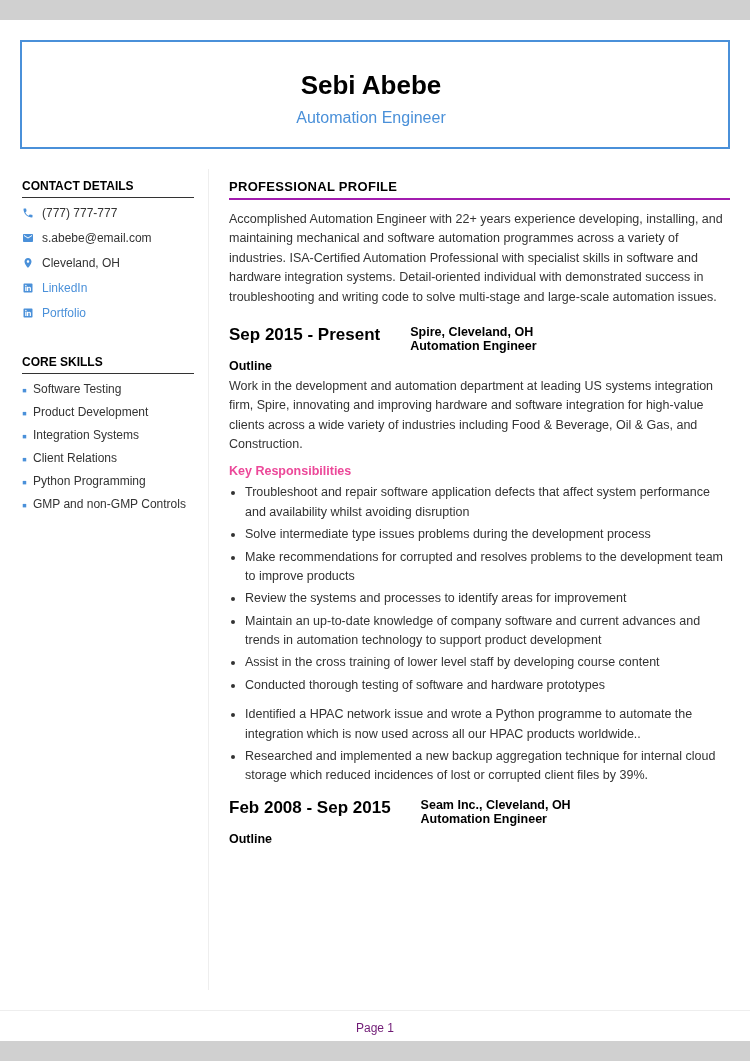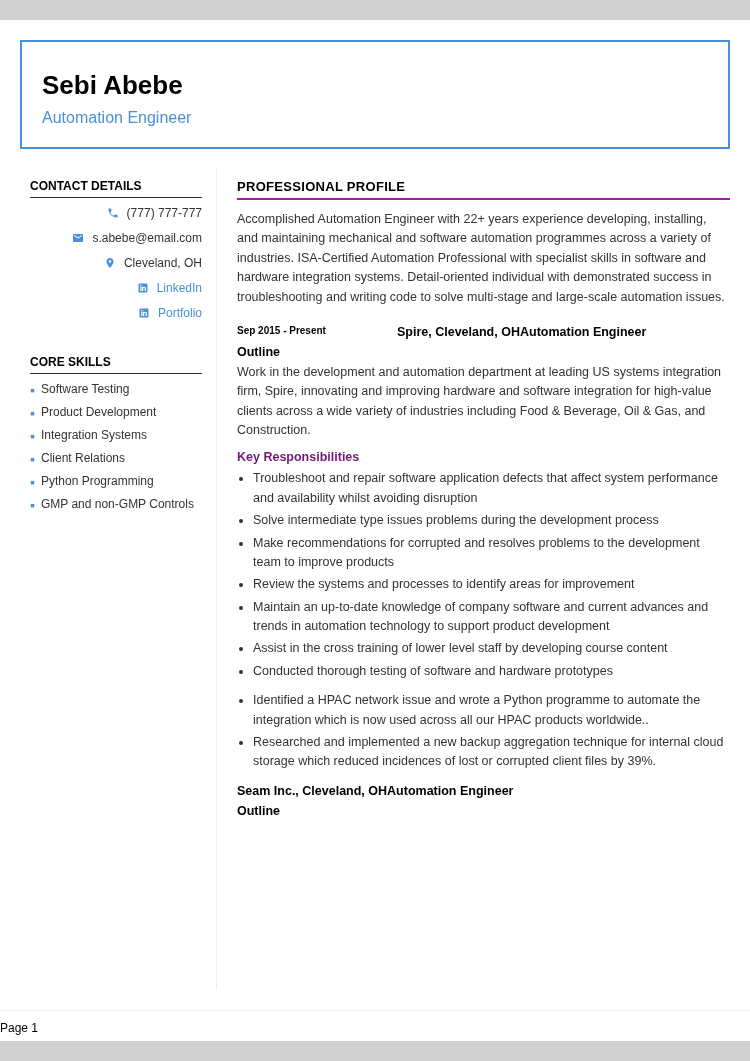--- a/index.html
+++ b/index.html
@@ -18,20 +18,21 @@
       min-height: 1021px;
       background: #fff;
       position: relative;
       display: flex;
       flex-direction: column;
     }
     
     .header {
       width: 100%;
       padding: 28px 28px 20px 20px;
+      text-align: center;
       border: 2px solid #4a90d9;
       margin: 20px auto;
       width: calc(100% - 40px);
       margin-left: 20px;
       margin-right: 20px;
     }
     .header-name {
       font-size: 26px;
       font-weight: bold;
       color: #000;
@@ -39,21 +40,21 @@
     }
     .header-title {
       font-size: 16px;
       color: #4a90d9;
     }
 
     
     .body-layout {
       display: flex;
       flex: 1;
-      padding: 0 0 20px 16px;
+      padding: 0 0 20px 8px;
     }
 
     
     .sidebar {
       width: 200px;
       min-width: 200px;
       padding: 10px 14px 10px 14px;
       background: #fff;
     }
     .sidebar-section-title {
@@ -64,21 +65,20 @@
       padding-bottom: 4px;
       border-bottom: 1px solid #333;
     }
     .contact-item {
       display: flex;
       align-items: flex-start;
       margin-bottom: 9px;
       font-size: 12px;
       color: #333;
       gap: 6px;
-      justify-content: flex-end;
     }
     .contact-icon {
       color: #4a90d9;
       font-size: 12px;
       min-width: 14px;
       margin-top: 1px;
     }
     .contact-link {
       color: #4a90d9;
       text-decoration: none;
@@ -128,28 +128,28 @@
     }
     .career-entry {
       margin-bottom: 12px;
     }
     .career-header {
       display: flex;
       gap: 30px;
       margin-bottom: 6px;
     }
     .career-dates {
-      font-size: 10px;
+      font-size: 17px;
       font-weight: bold;
       color: #000;
       min-width: 130px;
     }
     .career-company-block {
       display: flex;
-      flex-direction: row;
+      flex-direction: column;
     }
     .career-company {
       font-size: 12.5px;
       font-weight: bold;
       color: #000;
     }
     .career-role {
       font-size: 12.5px;
       font-weight: bold;
       color: #000;
@@ -162,37 +162,37 @@
     }
     .outline-text {
       font-size: 12.5px;
       line-height: 1.55;
       color: #333;
       margin-bottom: 10px;
     }
     .responsibilities-title {
       font-size: 12.5px;
       font-weight: bold;
-      color: #701a75;
+      color: #ec4899;
       margin-bottom: 5px;
     }
     .bullet-list {
       padding-left: 16px;
       margin-bottom: 10px;
     }
     .bullet-list li {
       font-size: 12.5px;
       line-height: 1.55;
       color: #333;
       margin-bottom: 3px;
     }
     .page-footer {
-      text-align: left;
-      font-size: 12px;
-      color: #000000;
+      text-align: center;
+      font-size: 12px;
+      color: #701a75;
       padding: 10px 0 6px 0;
       border-top: 1px solid #eee;
     }
   </style>
 </head>
 <body>
 
 <div class="page">
 
   <div class="header">
@@ -313,20 +313,21 @@
           </ul>
 
           <ul class="bullet-list">
             <li>Identified a HPAC network issue and wrote a Python programme to automate the integration which is now used across all our HPAC products worldwide..</li>
             <li>Researched and implemented a new backup aggregation technique for internal cloud storage which reduced incidences of lost or corrupted client files by 39%.</li>
           </ul>
         </div>
 
         <div class="career-entry">
           <div class="career-header">
+            <span class="career-dates">Feb 2008 - Sep 2015</span>
             <div class="career-company-block">
               <span class="career-company">Seam Inc., Cleveland, OH</span>
               <span class="career-role">Automation Engineer</span>
             </div>
           </div>
 
           <div class="outline-title">Outline</div>
         </div>
 
       </div>

